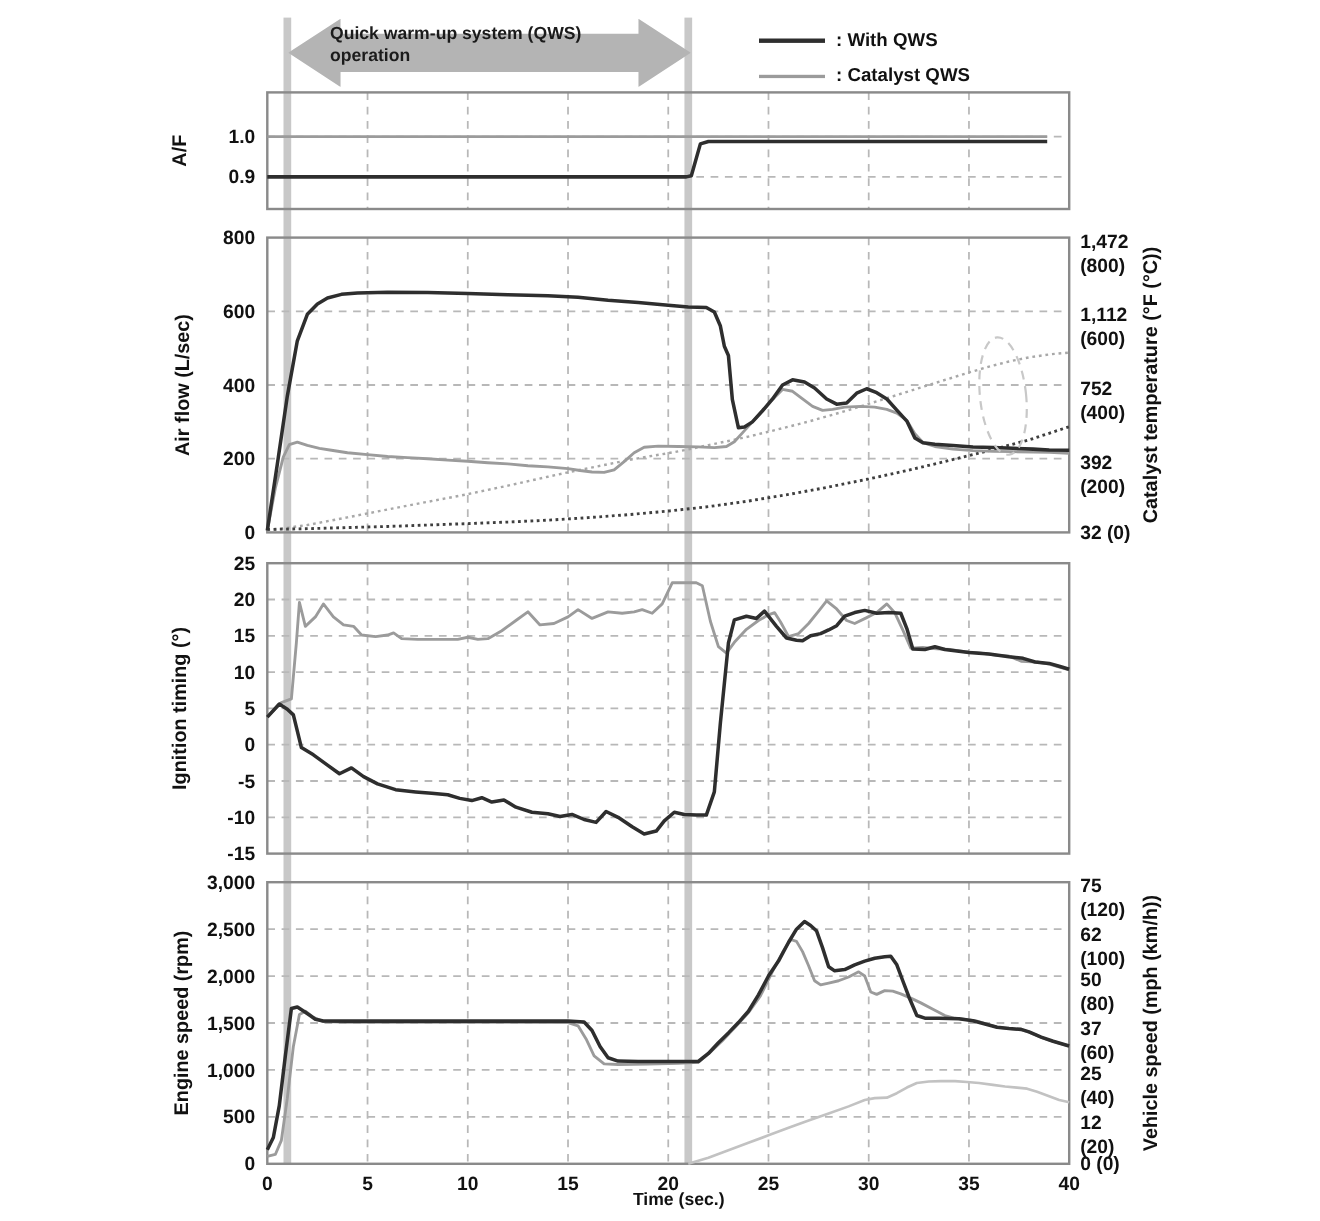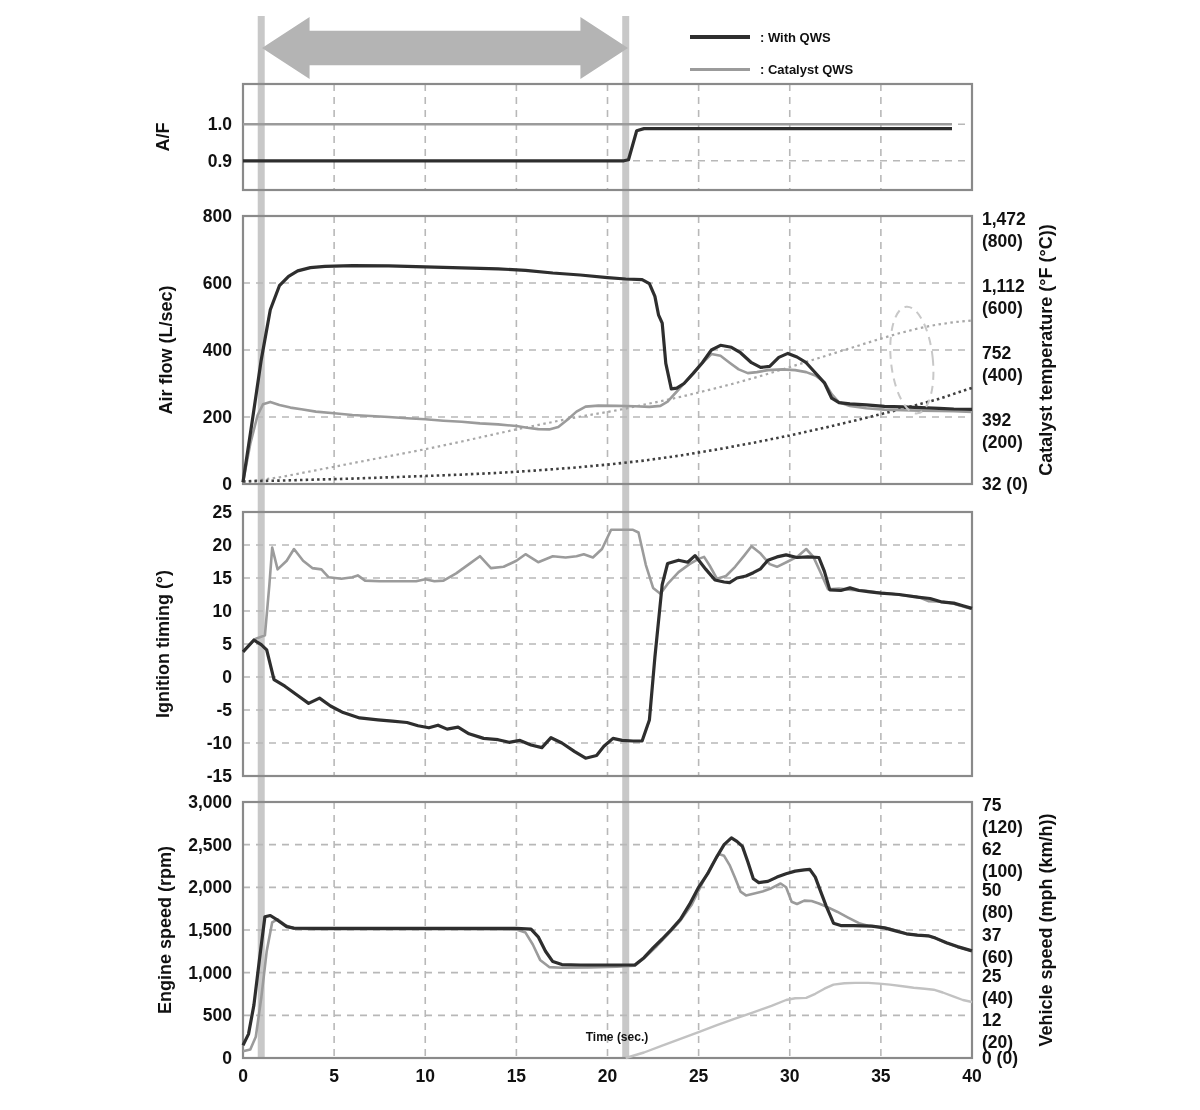--- a/index.html
+++ b/index.html
@@ -7,26 +7,26 @@
          font-family:"Liberation Sans",sans-serif;color:#111;overflow:hidden;}
   .chart-svg{position:absolute;left:0;top:0;}
   .banner-arrow{position:absolute;left:262px;top:17px;width:366px;height:62px;background:#b4b4b4;
     clip-path:polygon(0% 50%,13% 0%,13% 22%,87% 22%,87% 0%,100% 50%,87% 100%,87% 78%,13% 78%,13% 100%);}
   .banner-text{position:absolute;left:300px;top:21px;width:330px;font-weight:bold;font-size:16px;
     line-height:1.25;color:#1b1b1b;}
   .legend{position:absolute;left:690px;top:24px;}
   .legend-row{display:flex;align-items:center;height:26px;margin-bottom:6px;}
   .legend-swatch{width:60px;height:4px;margin-right:10px;background:#2e2e2e;}
   .legend-swatch.gray{height:3px;background:#9b9b9b;}
-  .legend-label{font-weight:bold;font-size:13px;}
+  .legend-label{font-weight:bold;font-size:17px;}
   .axis-title{position:absolute;font-weight:bold;font-size:18px;text-align:center;height:24px;
     line-height:24px;white-space:nowrap;}
   .axis-title.vert{transform:rotate(-90deg);}
-  .x-title{position:absolute;left:512px;top:1030px;width:210px;text-align:center;
-    font-weight:bold;font-size:12px;}
+  .x-title{position:absolute;left:512px;top:1082px;width:210px;text-align:center;
+    font-weight:bold;font-size:16px;}
 </style>
 </head>
 <body>
 
 <div class="stage">
 
   <svg id="chart" class="chart-svg" width="1200" height="1110" viewBox="0 0 1200 1110">
       <rect x="257.725" y="16" width="7" height="1042" fill="#c8c8c8"></rect>
       <rect x="622.225" y="16" width="7" height="1042" fill="#c8c8c8"></rect>
       <g>
@@ -148,20 +148,24 @@
       <text x="425.25" y="1082" text-anchor="middle" style="font:bold 17.5px 'Liberation Sans',sans-serif;fill:#111;">10</text>
       <text x="516.375" y="1082" text-anchor="middle" style="font:bold 17.5px 'Liberation Sans',sans-serif;fill:#111;">15</text>
       <text x="607.5" y="1082" text-anchor="middle" style="font:bold 17.5px 'Liberation Sans',sans-serif;fill:#111;">20</text>
       <text x="698.625" y="1082" text-anchor="middle" style="font:bold 17.5px 'Liberation Sans',sans-serif;fill:#111;">25</text>
       <text x="789.75" y="1082" text-anchor="middle" style="font:bold 17.5px 'Liberation Sans',sans-serif;fill:#111;">30</text>
       <text x="880.875" y="1082" text-anchor="middle" style="font:bold 17.5px 'Liberation Sans',sans-serif;fill:#111;">35</text>
       <text x="972" y="1082" text-anchor="middle" style="font:bold 17.5px 'Liberation Sans',sans-serif;fill:#111;">40</text>
     </svg>
 
   <div class="banner-arrow"></div>
+  <div class="banner-text">
+    <div>Quick warm-up system (QWS)</div>
+    <div>operation</div>
+  </div>
 
   <div class="legend">
     <div class="legend-row">
       <div class="legend-swatch" id="sw-dark" style="background: rgb(46, 46, 46);"></div>
       <div class="legend-label">: With QWS</div>
     </div>
     <div class="legend-row">
       <div class="legend-swatch gray" id="sw-gray" style="background: rgb(155, 155, 155);"></div>
       <div class="legend-label">: Catalyst QWS</div>
     </div>

